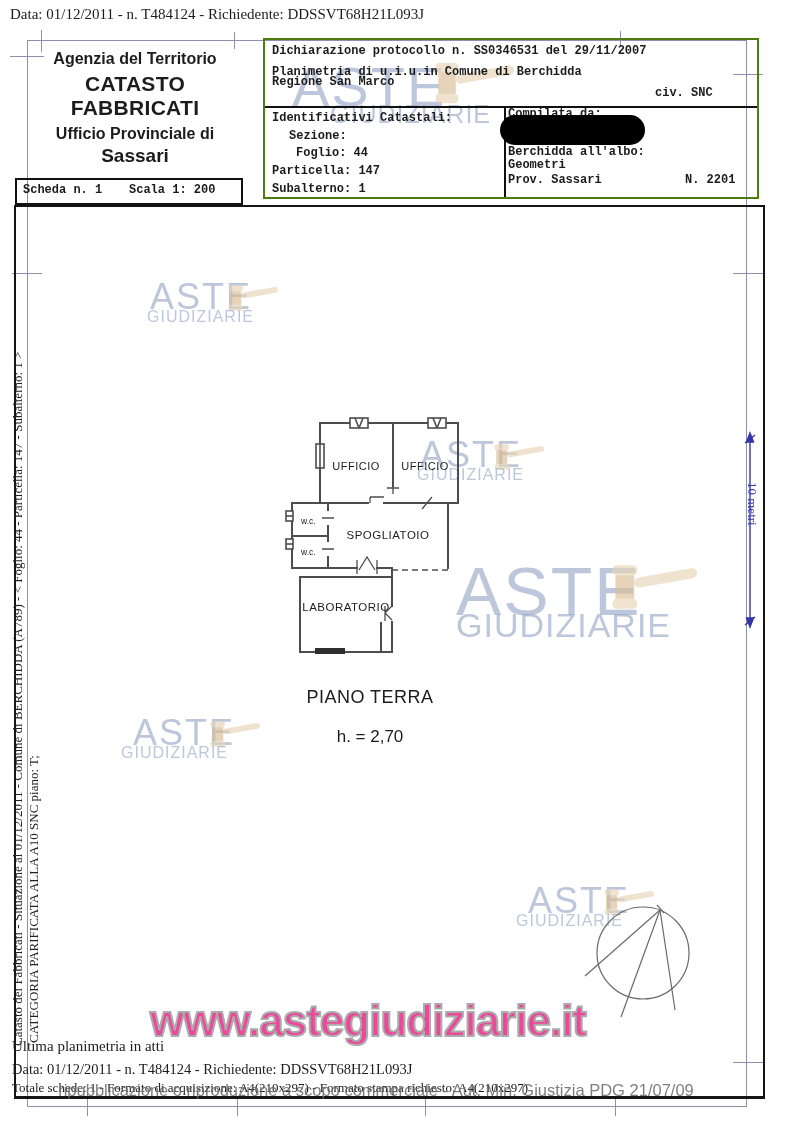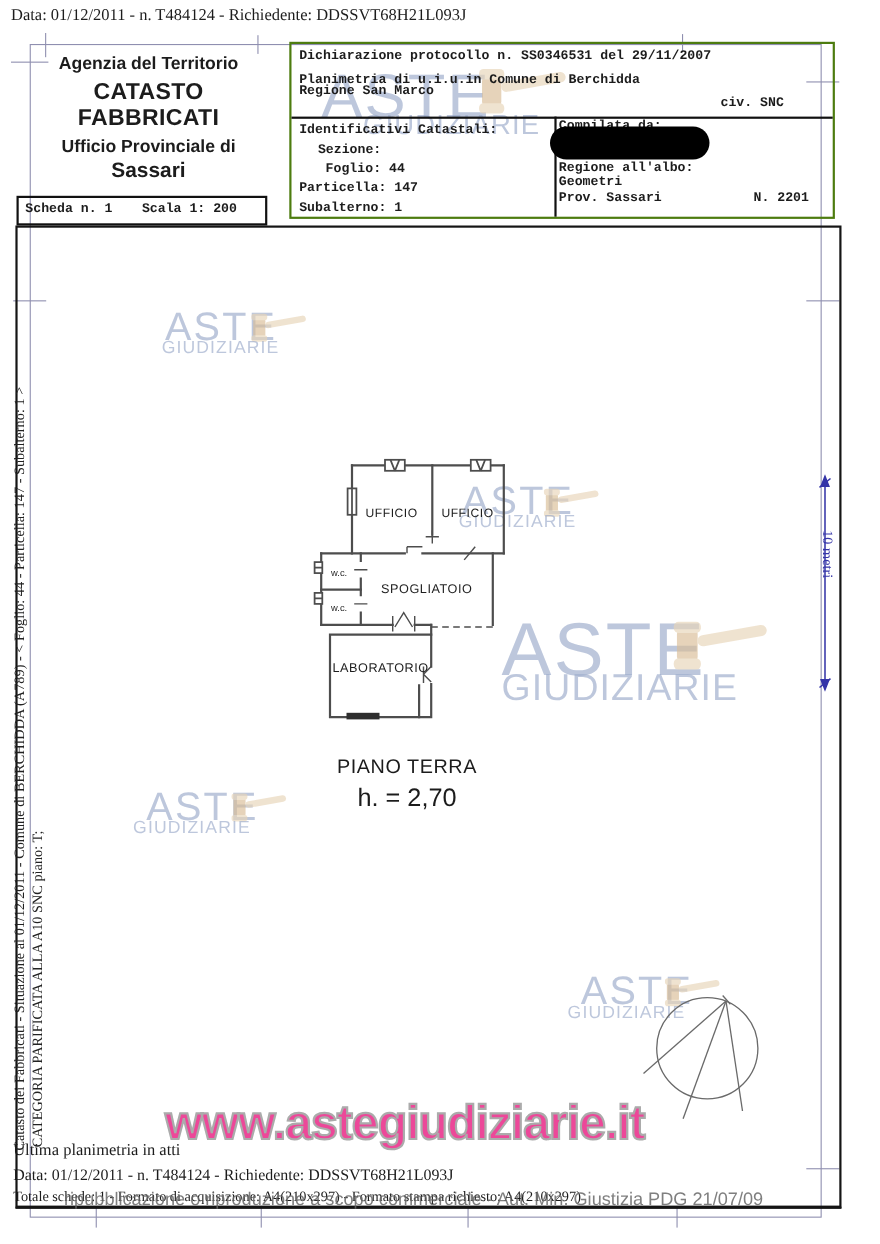--- a/index.html
+++ b/index.html
@@ -38,21 +38,21 @@
 
   
   .vtext{writing-mode:vertical-rl;transform:rotate(180deg);font-size:13px;line-height:16px;z-index:4;
          font-family:"Liberation Serif","DejaVu Serif",serif;white-space:nowrap;color:#222;}
   .side1{left:10px;top:296px;height:750px;}
   .side2{left:26px;top:753px;height:290px;}
 
   
   .caption{left:270px;top:687px;width:200px;text-align:center;z-index:4;}
   .caption .c1{font-size:18px;letter-spacing:.5px;}
-  .caption .c2{font-size:23px;margin-top:4px;}
+  .caption .c2{font-size:17px;margin-top:19px;}
 
   
   .wm{position:absolute;z-index:3;color:rgba(148,164,198,.62);font-weight:400;white-space:nowrap;}
   .wm .aste{letter-spacing:2px;margin-top:12px;}
   .wm .giud{letter-spacing:1px;}
   .url-wm{left:150px;top:996px;font-size:44px;font-weight:700;letter-spacing:-1px;color:#ec4899;
           -webkit-text-stroke:2px #ababab;z-index:7;white-space:nowrap;}
   .disc{width:700px;text-align:center;font-size:16.5px;color:rgba(105,105,105,.85);z-index:6;white-space:nowrap;}
 
   .footer-t{z-index:4;}
@@ -102,21 +102,21 @@
     <div class="vdiv"></div>
 
     <div class="mono" style="left:7px;top:72px;">Identificativi Catastali:</div>
     <div class="mono" style="left:24px;top:90px;">Sezione:</div>
     <div class="mono" style="left:31px;top:107px;">Foglio: 44</div>
     <div class="mono" style="left:7px;top:125px;">Particella: 147</div>
     <div class="mono" style="left:7px;top:143px;">Subalterno: 1</div>
 
     <div class="mono" style="left:243px;top:68px;">Compilata da:</div>
     <div class="blob"></div>
-    <div class="mono" style="left:243px;top:106px;">Regione all'albo:</div>
+    <div class="mono" style="left:243px;top:106px;">Berchidda all'albo:</div>
     <div class="mono" style="left:243px;top:119px;">Geometri</div>
     <div class="mono" style="left:243px;top:134px;">Prov. Sassari</div>
     <div class="mono" style="left:420px;top:134px;">N. 2201</div>
   </div>
 
   <div class="abs scheda">
     <div class="mono" style="position:absolute;left:6px;top:4px;">Scheda n. 1</div>
     <div class="mono" style="position:absolute;left:112px;top:4px;">Scala 1: 200</div>
   </div>
 

